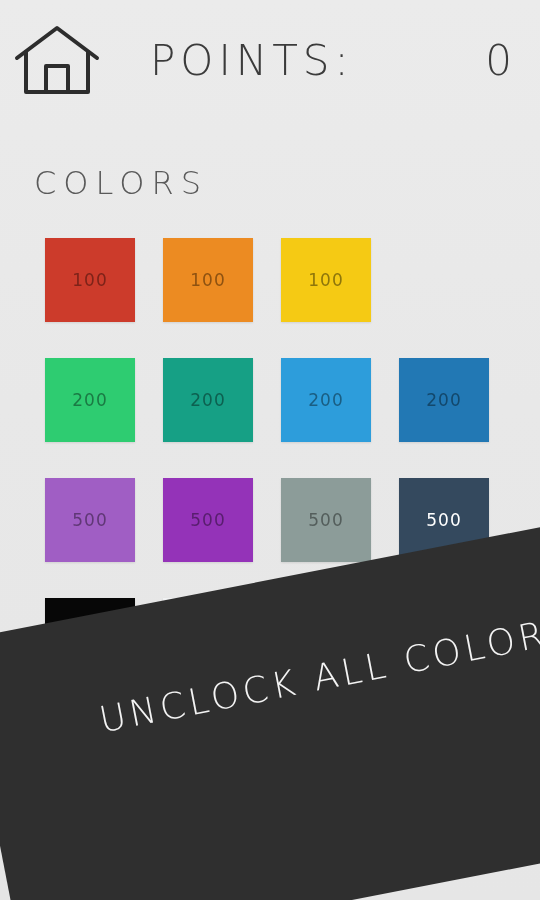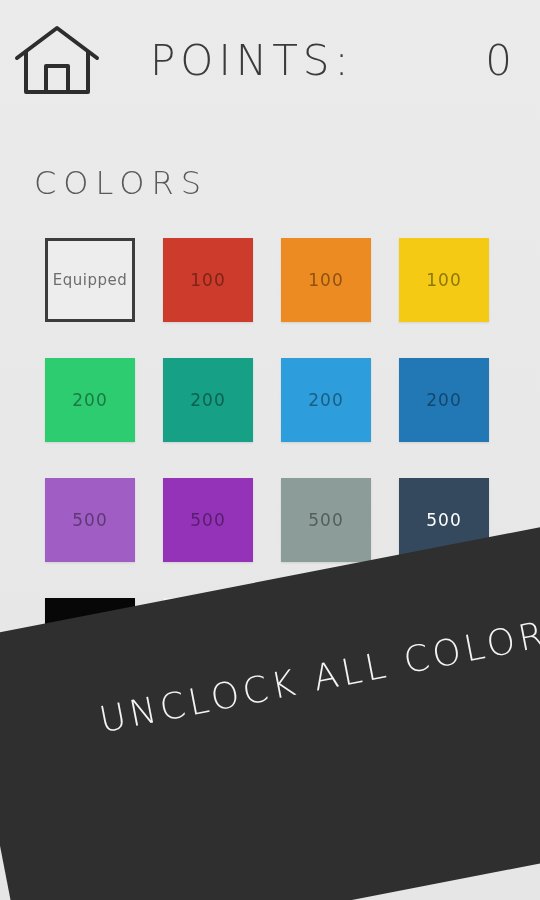--- a/index.html
+++ b/index.html
@@ -168,23 +168,20 @@
 
     <div id="points-label">POINTS:</div>
 
     <div id="points-value">0</div>
   </div>
 
   <div id="section-title">COLORS</div>
 
   <div id="swatch-grid">
       <div class="swatch-row">
-        <div class="swatch equipped">
-          <span class="swatch-label" style="color: rgb(109, 109, 109);">Equipped</span>
-        </div>
         <div class="swatch" style="background: rgb(204, 59, 43);">
           <span class="swatch-label" style="color: rgb(125, 35, 25);">100</span>
         </div>
         <div class="swatch" style="background: rgb(236, 139, 34);">
           <span class="swatch-label" style="color: rgb(142, 82, 17);">100</span>
         </div>
         <div class="swatch" style="background: rgb(245, 202, 20);">
           <span class="swatch-label" style="color: rgb(142, 118, 11);">100</span>
         </div>
       </div>

